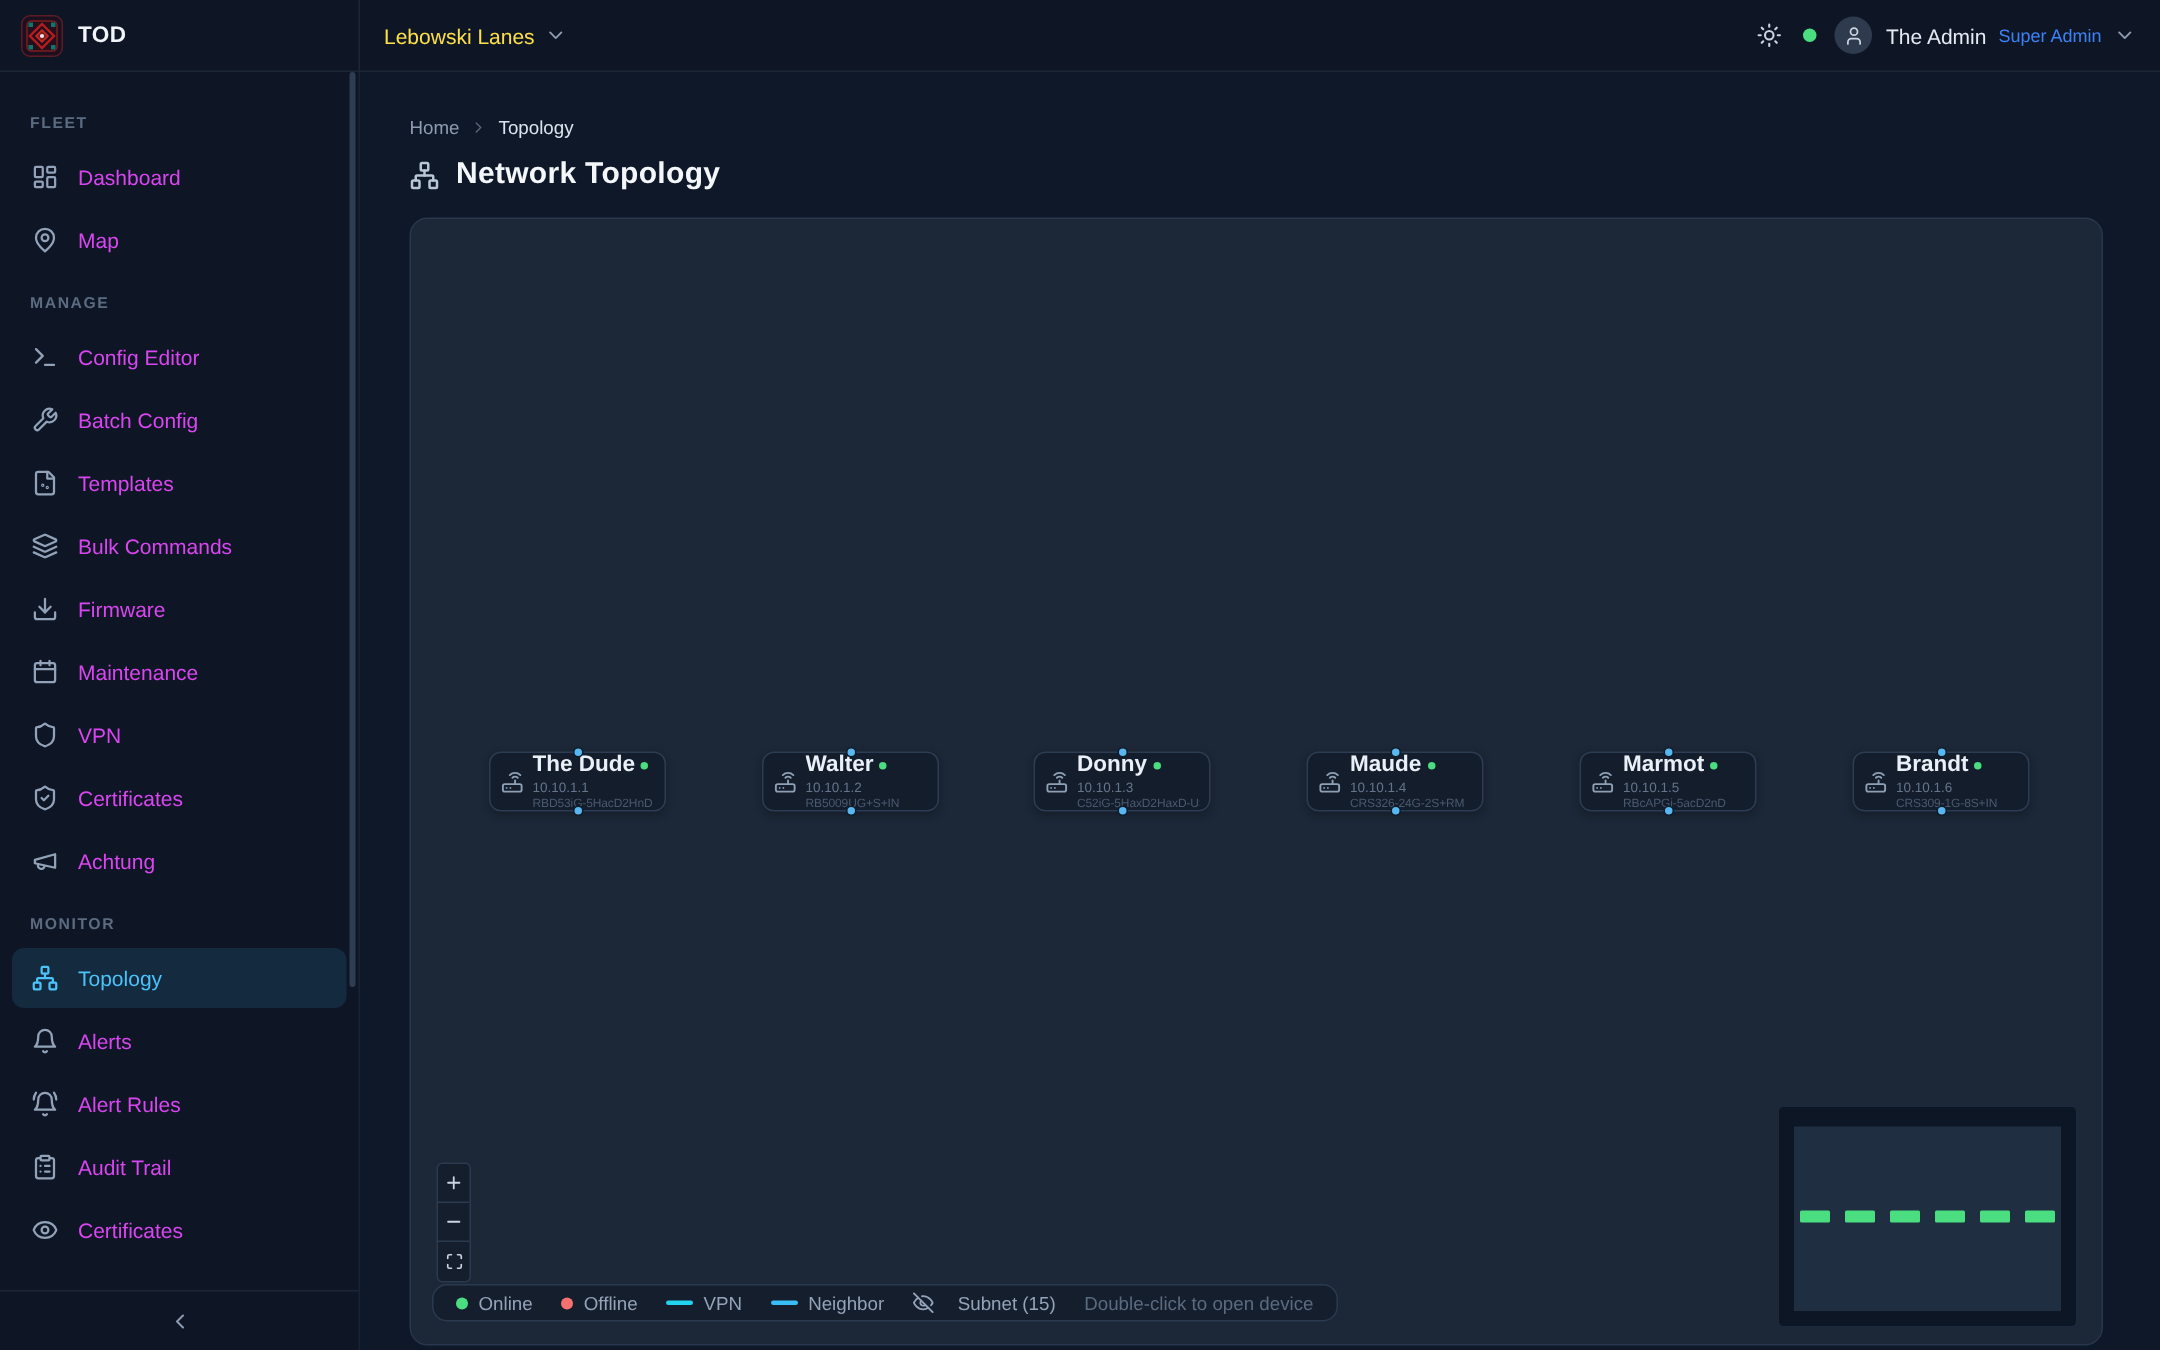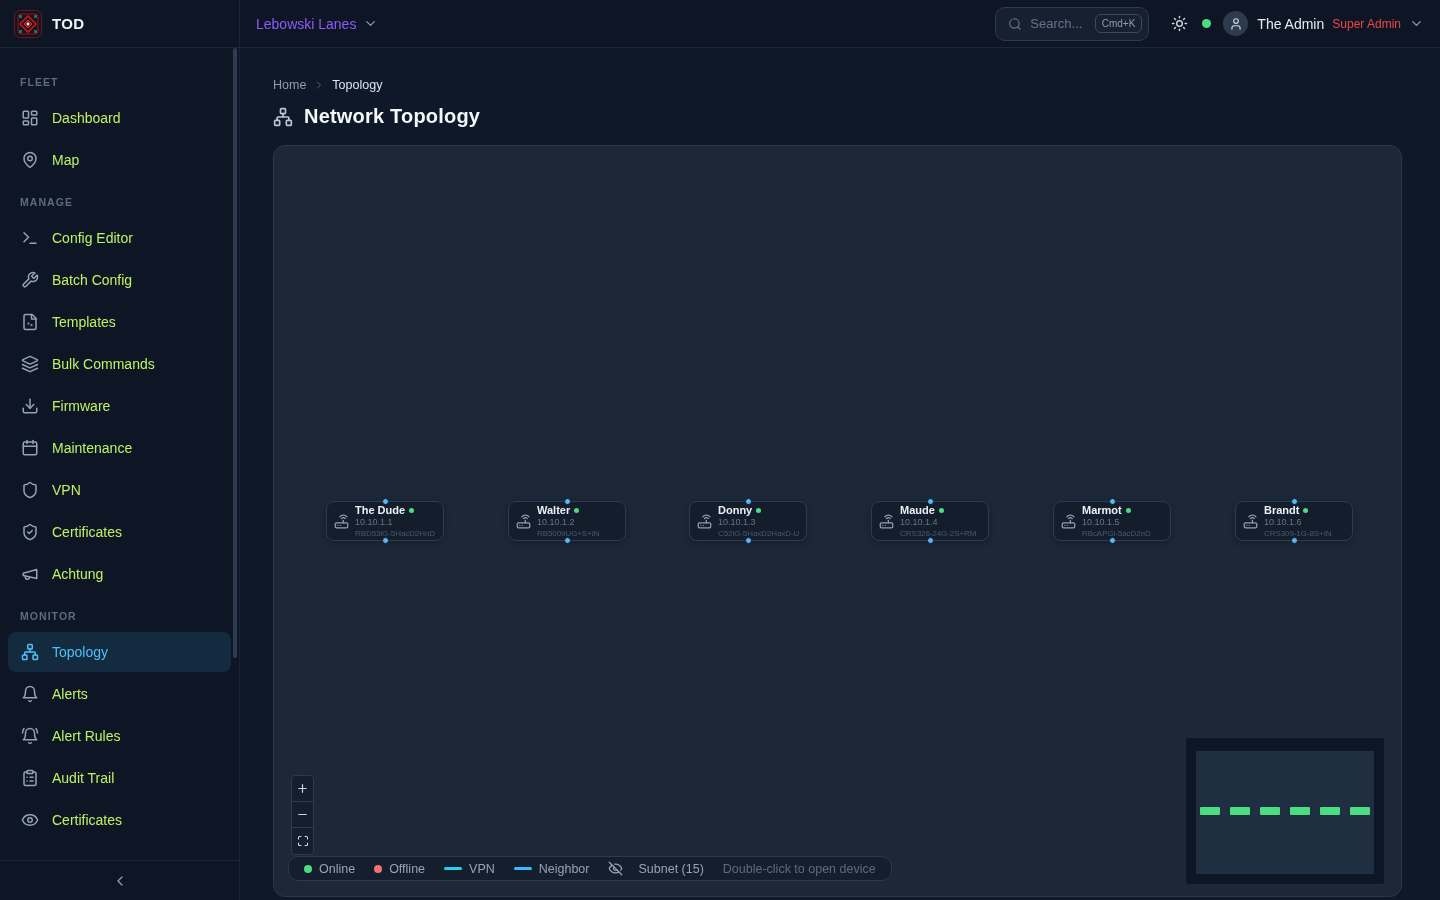--- a/index.html
+++ b/index.html
@@ -9,43 +9,43 @@
 
   
   .topbar { position:absolute; top:0; left:0; right:0; height:48px; display:flex; align-items:center;
             background:#0e1626; border-bottom:1px solid #1b2636; z-index:30; }
   .brand { width:240px; height:100%; display:flex; align-items:center; gap:10px; padding-left:14px;
            border-right:1px solid #1b2636; }
   .logo-box { width:28px; height:28px; border-radius:6px; background:#1c1020; border:1px solid #5b1d22;
               display:flex; align-items:center; justify-content:center; }
   .brand-name { font-size:15px; font-weight:bold; color:#f1f5f9; letter-spacing:.02em; }
   .org-switch { display:flex; align-items:center; gap:7px; margin-left:16px; cursor:pointer; }
-  .org-name { font-size:14px; color:#8b5cf6; }
+  .org-name { font-size:14px; color:#fde047; }
   .tb-spacer { flex:1; }
   .search-pill { display:flex; align-items:center; gap:8px; width:154px; height:34px; padding:0 6px 0 12px;
                  border:1px solid #2b3a4f; border-radius:10px; background:#162030; margin-right:18px; }
   .search-pill input { flex:1; min-width:0; background:transparent; border:none; outline:none;
                  color:#93a3b8; font-size:13px; font-family:"Liberation Sans",sans-serif; }
   .search-pill input::placeholder { color:#64748b; }
   .kbd-chip { font-size:10px; color:#8d9cb0; border:1px solid #3b4a60; border-radius:6px; padding:3px 6px; white-space:nowrap; }
   .icon-btn { background:none; border:none; color:#cbd5e1; display:flex; align-items:center; cursor:pointer; padding:4px; }
   .conn-dot { width:9px; height:9px; border-radius:50%; background:#4ade80; margin:0 12px 0 10px; }
   .avatar { width:25px; height:25px; border-radius:50%; background:#2e3b4e; display:flex; align-items:center;
             justify-content:center; color:#cbd5e1; margin-right:9px; }
   .user-menu { display:flex; align-items:center; cursor:pointer; padding-right:16px; }
   .user-name { font-size:14px; color:#e4ebf3; font-weight:normal; margin-right:8px; }
-  .user-role { font-size:12px; color:#ef4444; margin-right:8px; }
+  .user-role { font-size:12px; color:#3b82f6; margin-right:8px; }
 
   
   .sidebar { position:absolute; top:48px; left:0; width:240px; bottom:0; background:#0e1626;
              border-right:1px solid #18branch2233; border-right:1px solid #182233; z-index:20;padding-left:24px; }
   .sidebar-scroll { position:absolute; top:0; left:0; right:0; bottom:40px; overflow:hidden; padding-top:14px; }
   .section-label { font-size:10.5px; letter-spacing:.1em; color:#5b6b80; padding:14px 20px 8px; font-weight:bold; }
   .nav-item { display:flex; align-items:center; gap:13px; height:40px; margin:2px 8px; padding:0 13px;
-              border-radius:8px; font-size:14px; color:#bef264; cursor:pointer; }
+              border-radius:8px; font-size:14px; color:#d946ef; cursor:pointer; }
   .nav-item .ic { color:#92a2b8; }
   .nav-item.active { background:rgba(56,189,248,.12); color:#4cc2f8; }
   .nav-item.active .ic { color:#4cc2f8; }
   .scroll-thumb { position:absolute; top:0; right:2px; width:4px; height:610px; border-radius:3px; background:#2e3d52; }
   .sidebar-footer { position:absolute; left:0; right:0; bottom:0; height:40px; border-top:1px solid #1b2636;
                     display:flex; align-items:center; justify-content:center; color:#8d9cb0; cursor:pointer; }
 
   
   .main { position:absolute; top:48px; left:240px; right:0; bottom:0; background:#0f1828;
           display:flex; flex-direction:column; padding:30px 38px 3px 33px; }
@@ -58,21 +58,21 @@
 
   
   .canvas { position:relative; flex:1; margin-top:17px; background:#1c2737; border:1px solid #28374c;
             border-radius:12px; overflow:hidden; }
   .node { position:absolute; top:355px; width:118px; height:40px; background:#141d2b; border:1px solid #2c3c52;
           border-radius:8px; display:flex; align-items:center; padding:0 6px 0 7px; gap:6px; cursor:grab;
           box-shadow:0 2px 6px rgba(0,0,0,.25); }
   .node-icon { color:#8fa0b5; flex:none; }
   .node-text { display:flex; flex-direction:column; line-height:1.25; overflow:hidden; }
   .node-name-row { display:flex; align-items:center; gap:4px; }
-  .node-name { font-size:11px; font-weight:bold; color:#eaf0f7; white-space:nowrap; }
+  .node-name { font-size:15px; font-weight:bold; color:#eaf0f7; white-space:nowrap; }
   .status-dot { width:5px; height:5px; border-radius:50%; background:#4ade80; flex:none; }
   .node-ip { font-size:9px; color:#64748b; white-space:nowrap; }
   .node-model { font-size:8px; color:#49596f; white-space:nowrap; letter-spacing:-.01em; }
   .handle { position:absolute; left:50%; width:7px; height:7px; margin-left:-3.5px; border-radius:50%;
             background:#58b7f0; border:1px solid #10headers1b29; border:1px solid #101b29; }
   .handle-t { top:-4px; } .handle-b { bottom:-4px; }
 
   
   .flow-controls { position:absolute; left:17px; bottom:41px; width:23px; background:#141e2c;
                    border:1px solid #2b3a4f; border-radius:4px; overflow:hidden; z-index:1; }
@@ -263,27 +263,20 @@
       </span>
       <span class="brand-name">TOD</span>
     </div>
     <div class="org-switch">
       <span class="org-name">Lebowski Lanes</span>
       <svg class="ic" width="15" height="15" viewBox="0 0 24 24" fill="none" stroke="#8d9cb0" stroke-width="2" stroke-linecap="round" stroke-linejoin="round">
           <use href="#i-chev-down"></use>
         </svg>
     </div>
     <div class="tb-spacer"></div>
-    <div class="search-pill">
-      <svg class="ic" width="14" height="14" viewBox="0 0 24 24" fill="none" stroke="#64748b" stroke-width="2" stroke-linecap="round">
-          <use href="#i-search"></use>
-        </svg>
-      <input type="text" placeholder="Search..." style="">
-      <span class="kbd-chip">Cmd+K</span>
-    </div>
     <button class="icon-btn">
       <svg class="ic" width="17" height="17" viewBox="0 0 24 24" fill="none" stroke="currentColor" stroke-width="2" stroke-linecap="round">
           <use href="#i-sun"></use>
         </svg>
     </button>
     <span class="conn-dot"></span>
     <div class="user-menu">
       <span class="avatar">
         <svg class="ic" width="14" height="14" viewBox="0 0 24 24" fill="none" stroke="currentColor" stroke-width="2" stroke-linecap="round" stroke-linejoin="round">
             <use href="#i-user"></use>

